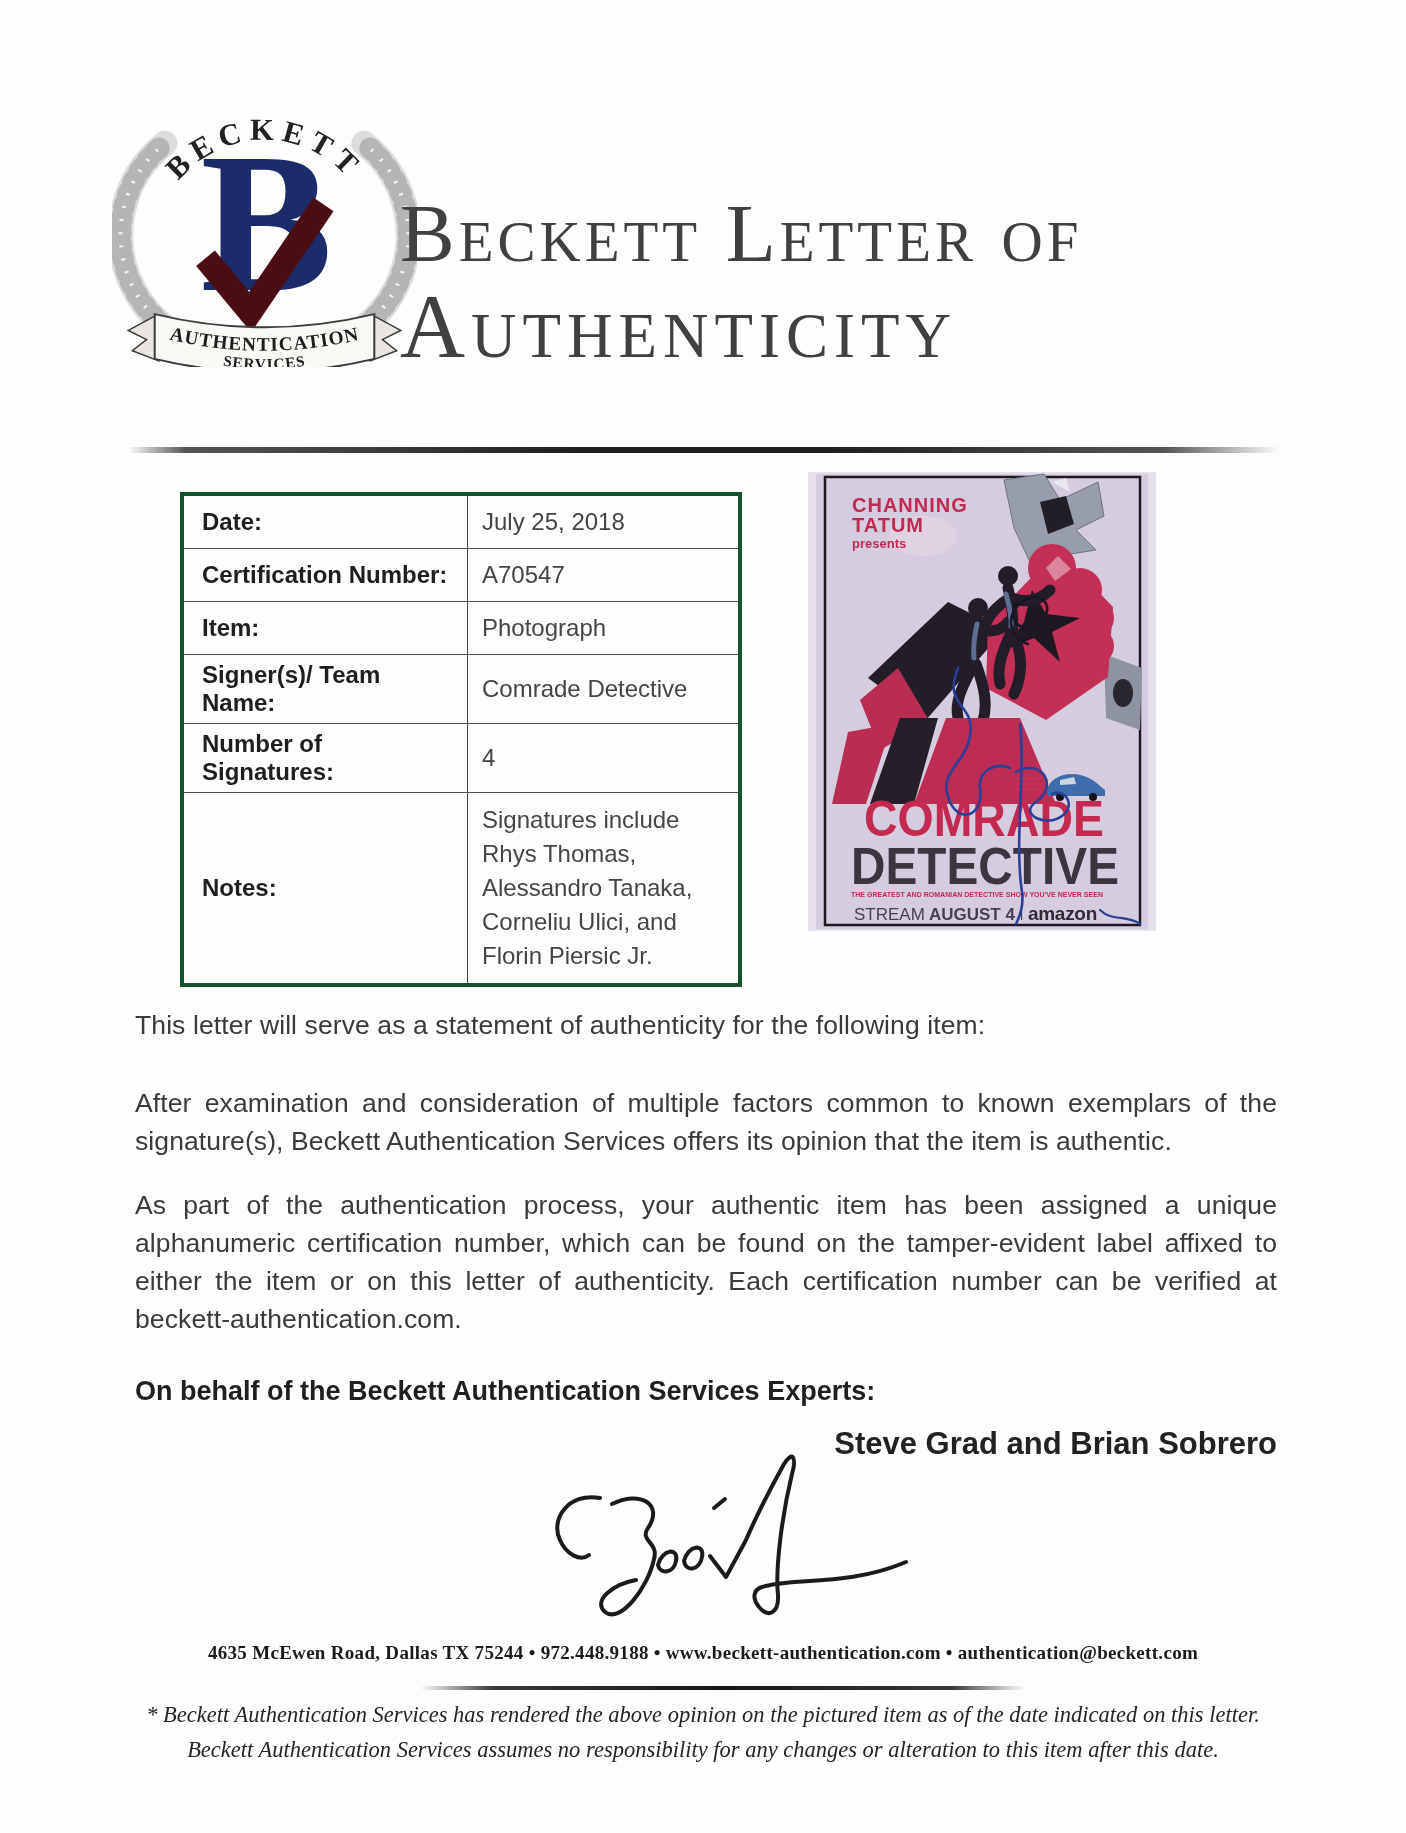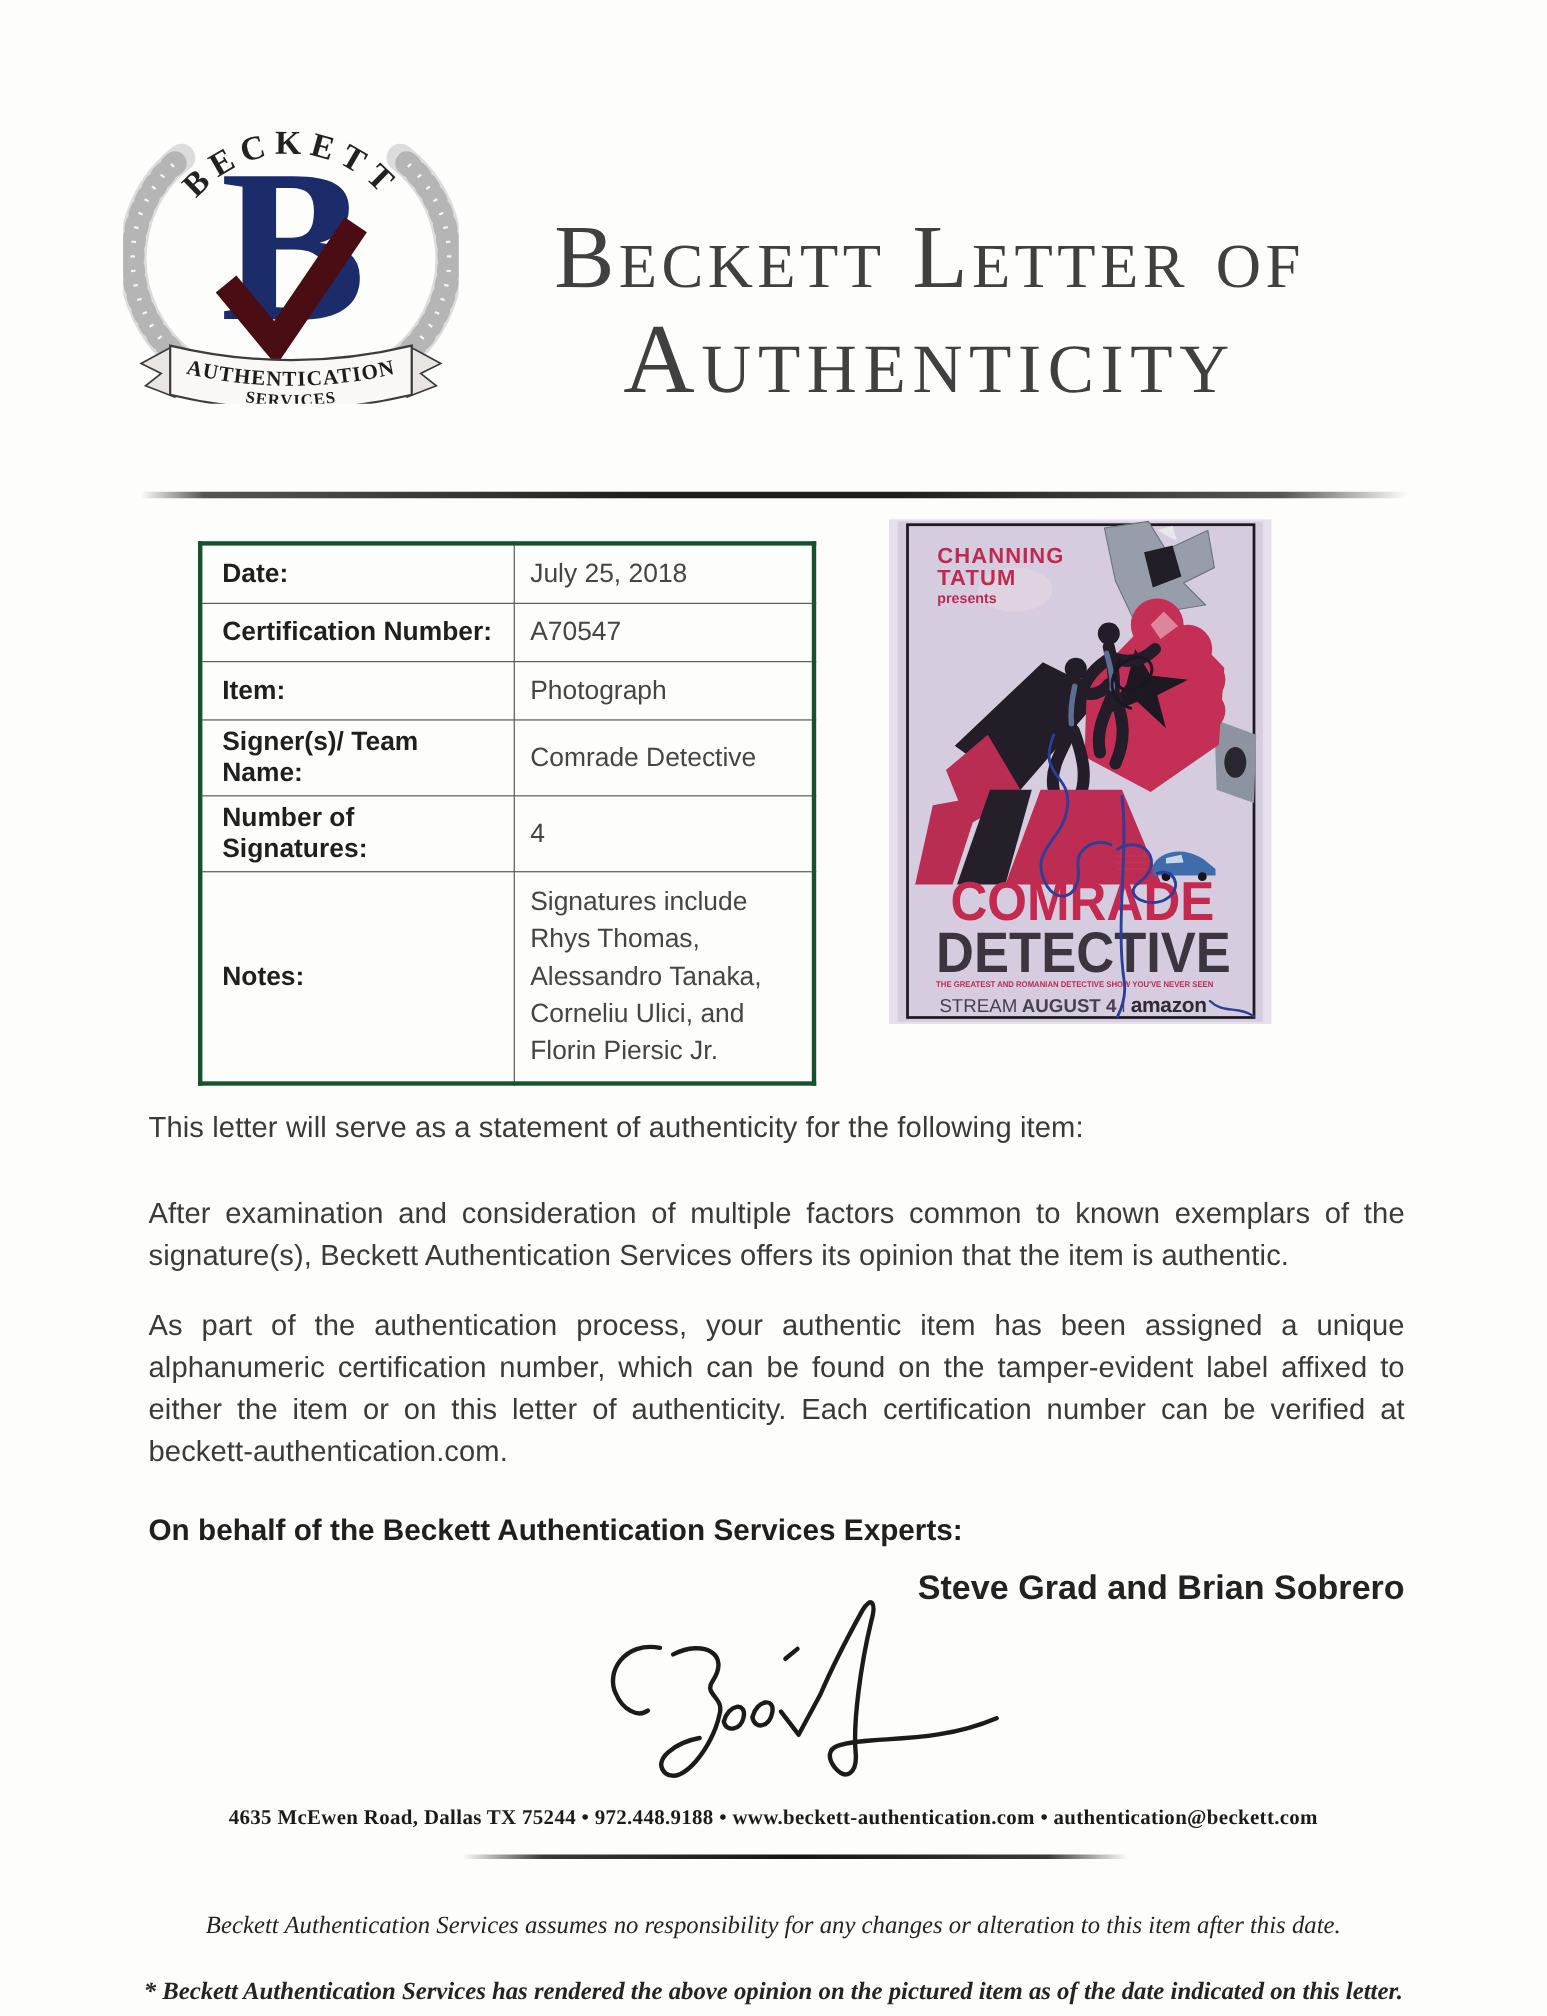--- a/index.html
+++ b/index.html
@@ -1,20 +1,20 @@
 <!DOCTYPE html>
 <html><head>
 <meta charset="utf-8">
 <style>
   html,body{margin:0;padding:0;background:#888;}
   .page{position:relative;width:1406px;height:1833px;background:#fdfdfc;margin:0 auto;overflow:hidden;
         font-family:"Liberation Sans",sans-serif;color:#3b3b3b;}
   
   .logo{position:absolute;left:112px;top:62px;width:305px;height:305px;}
-  .title-block{position:absolute;left:400px;top:186px;width:890px;text-align:center;
+  .title-block{position:absolute;left:400px;top:186px;width:890px;
                font-family:"Liberation Serif",serif;color:#404040;}
   .title-line1{font-variant:small-caps;font-size:82px;letter-spacing:4px;line-height:96px;white-space:nowrap;}
   .title-line2{font-variant:small-caps;font-size:90px;letter-spacing:6px;line-height:98px;margin-top:-4px;white-space:nowrap;}
   .rule-top{position:absolute;left:128px;top:447px;width:1152px;height:6px;border-radius:3px;
             background:linear-gradient(90deg,rgba(70,70,70,0) 0%,#555 5%,#1e1e1e 40%,#1e1e1e 60%,#555 90%,rgba(70,70,70,0) 100%);}
   
   .info-table{position:absolute;left:180px;top:492px;width:562px;border-collapse:collapse;
               border:4px solid #14532d;font-size:24px;}
   .info-table td{border:1.5px solid #4b4b4b;vertical-align:middle;padding:6px 10px 6px 18px;}
   .info-table td.lbl{width:255px;font-weight:bold;color:#1f1f1f;}
@@ -36,21 +36,21 @@
   .experts{position:absolute;left:135px;top:1426px;width:1142px;text-align:right;
            font-size:31px;font-weight:bold;color:#222;}
   .sig{position:absolute;left:462px;top:1446px;width:455px;height:200px;}
   
   .contact{position:absolute;left:0;top:1642px;width:1406px;text-align:center;
            font-family:"Liberation Serif",serif;font-weight:bold;font-size:19px;color:#1b1b1b;letter-spacing:.3px;}
   .rule-bottom{position:absolute;left:420px;top:1686px;width:605px;height:4px;border-radius:2px;
             background:linear-gradient(90deg,rgba(40,40,40,0) 0%,#3a3a3a 12%,#151515 50%,#3a3a3a 88%,rgba(40,40,40,0) 100%);}
   .disclaimer{position:absolute;left:0;width:1406px;text-align:center;
               font-family:"Liberation Serif",serif;font-style:italic;font-size:22.5px;color:#242424;}
-  .disc1{top:1797px;font-weight:bold;}
+  .disc1{top:1702px;}
   .disc2{top:1737px;}
 </style>
 </head>
 <body>
 
 <div class="page">
 
   <svg class="logo" viewBox="0 0 300 300">
 
     <g>

